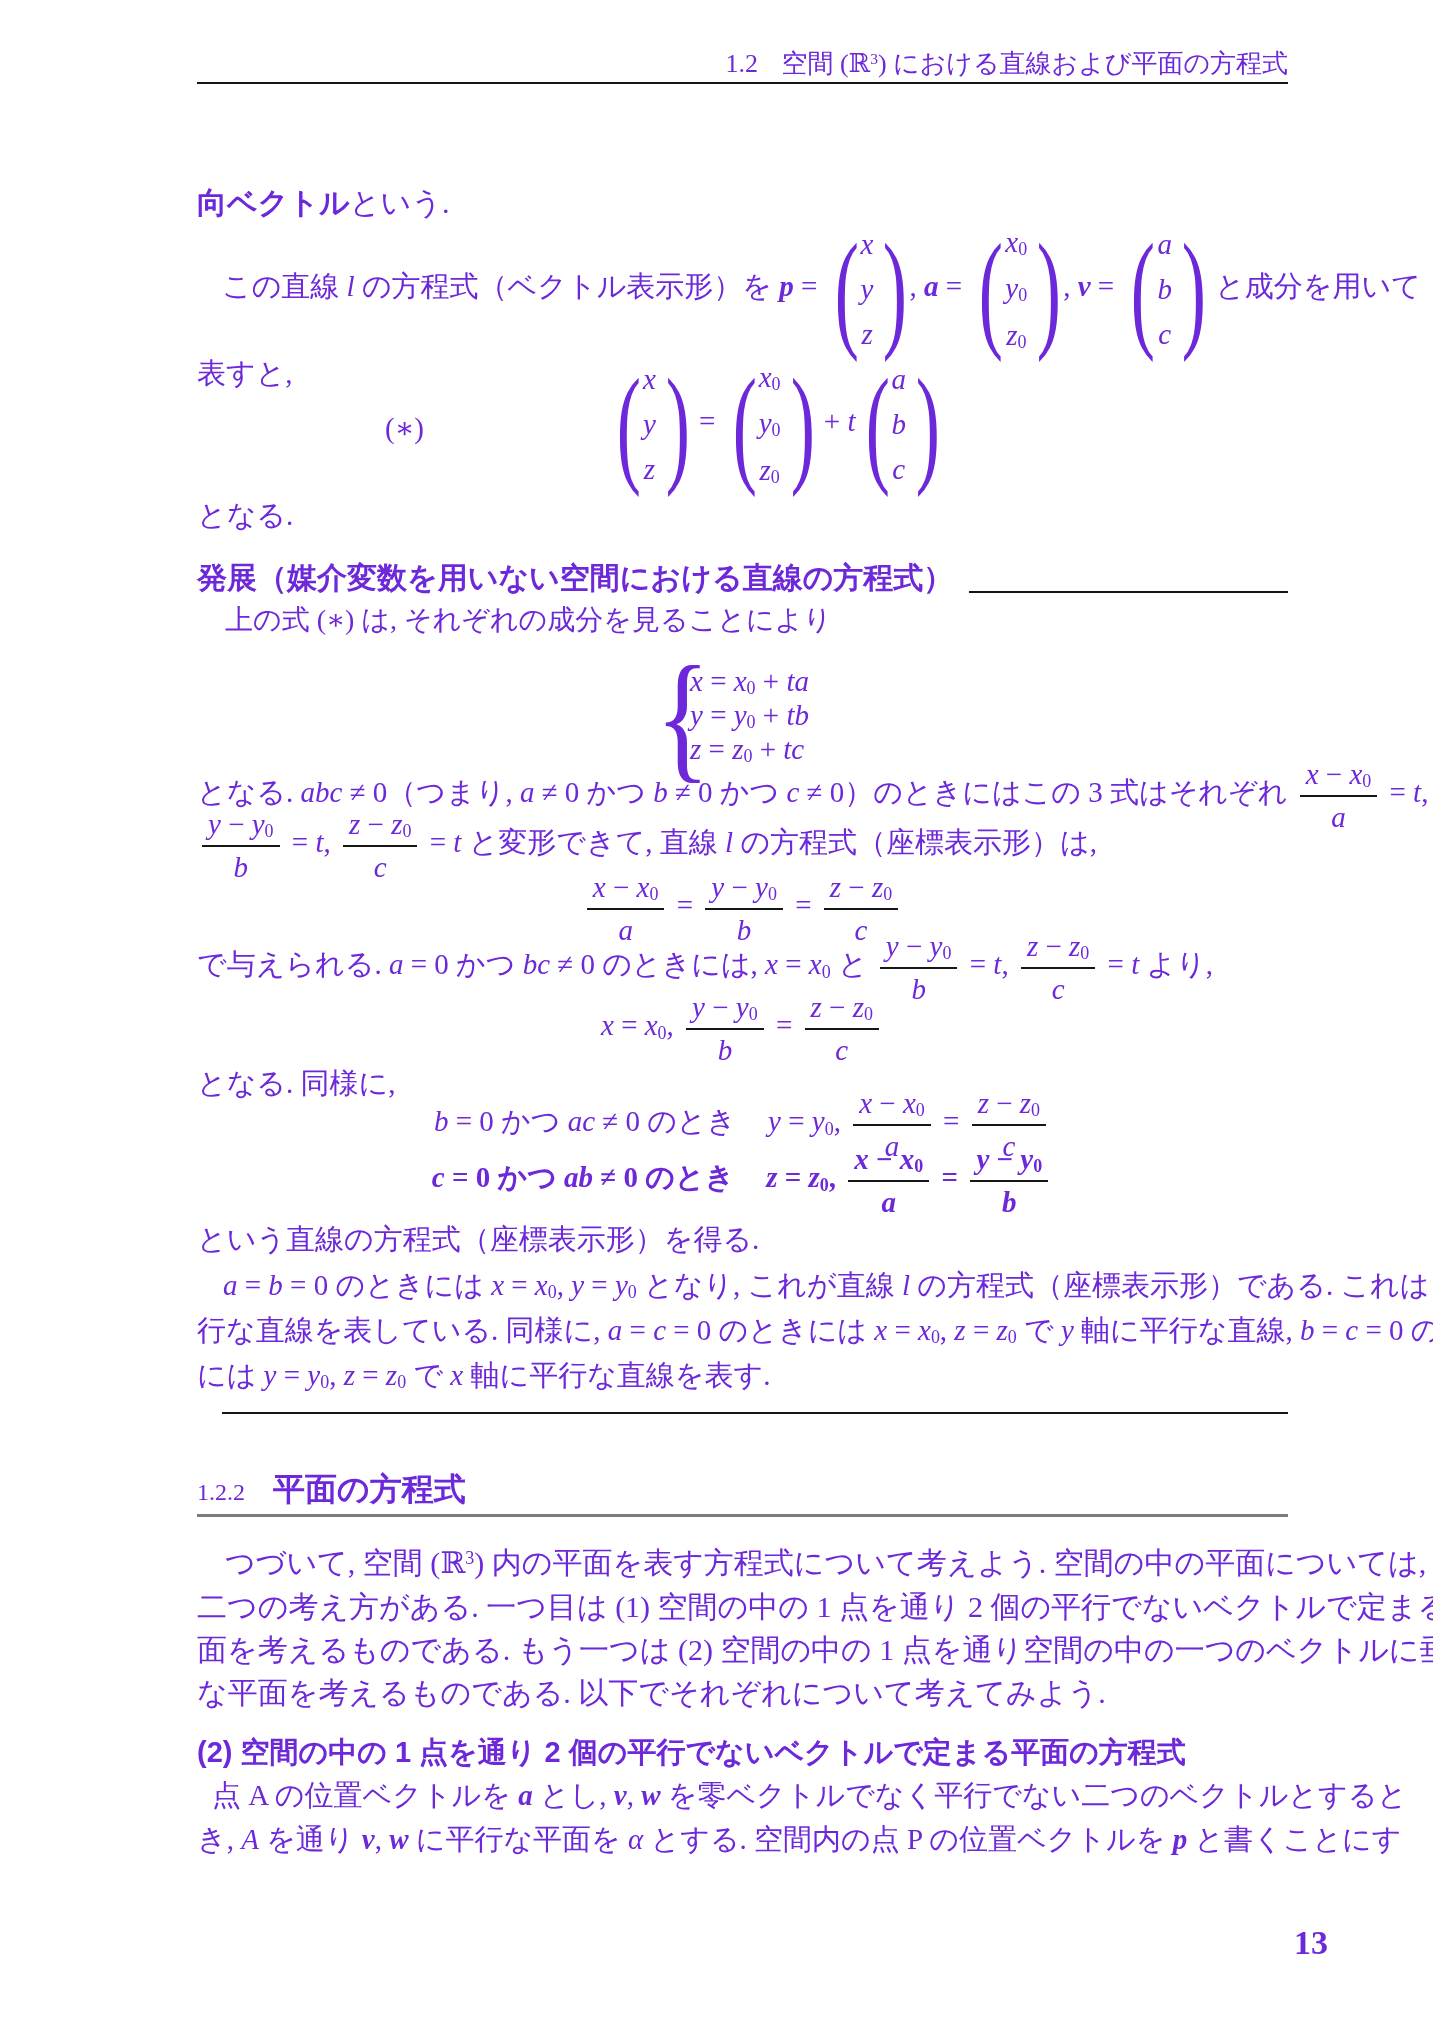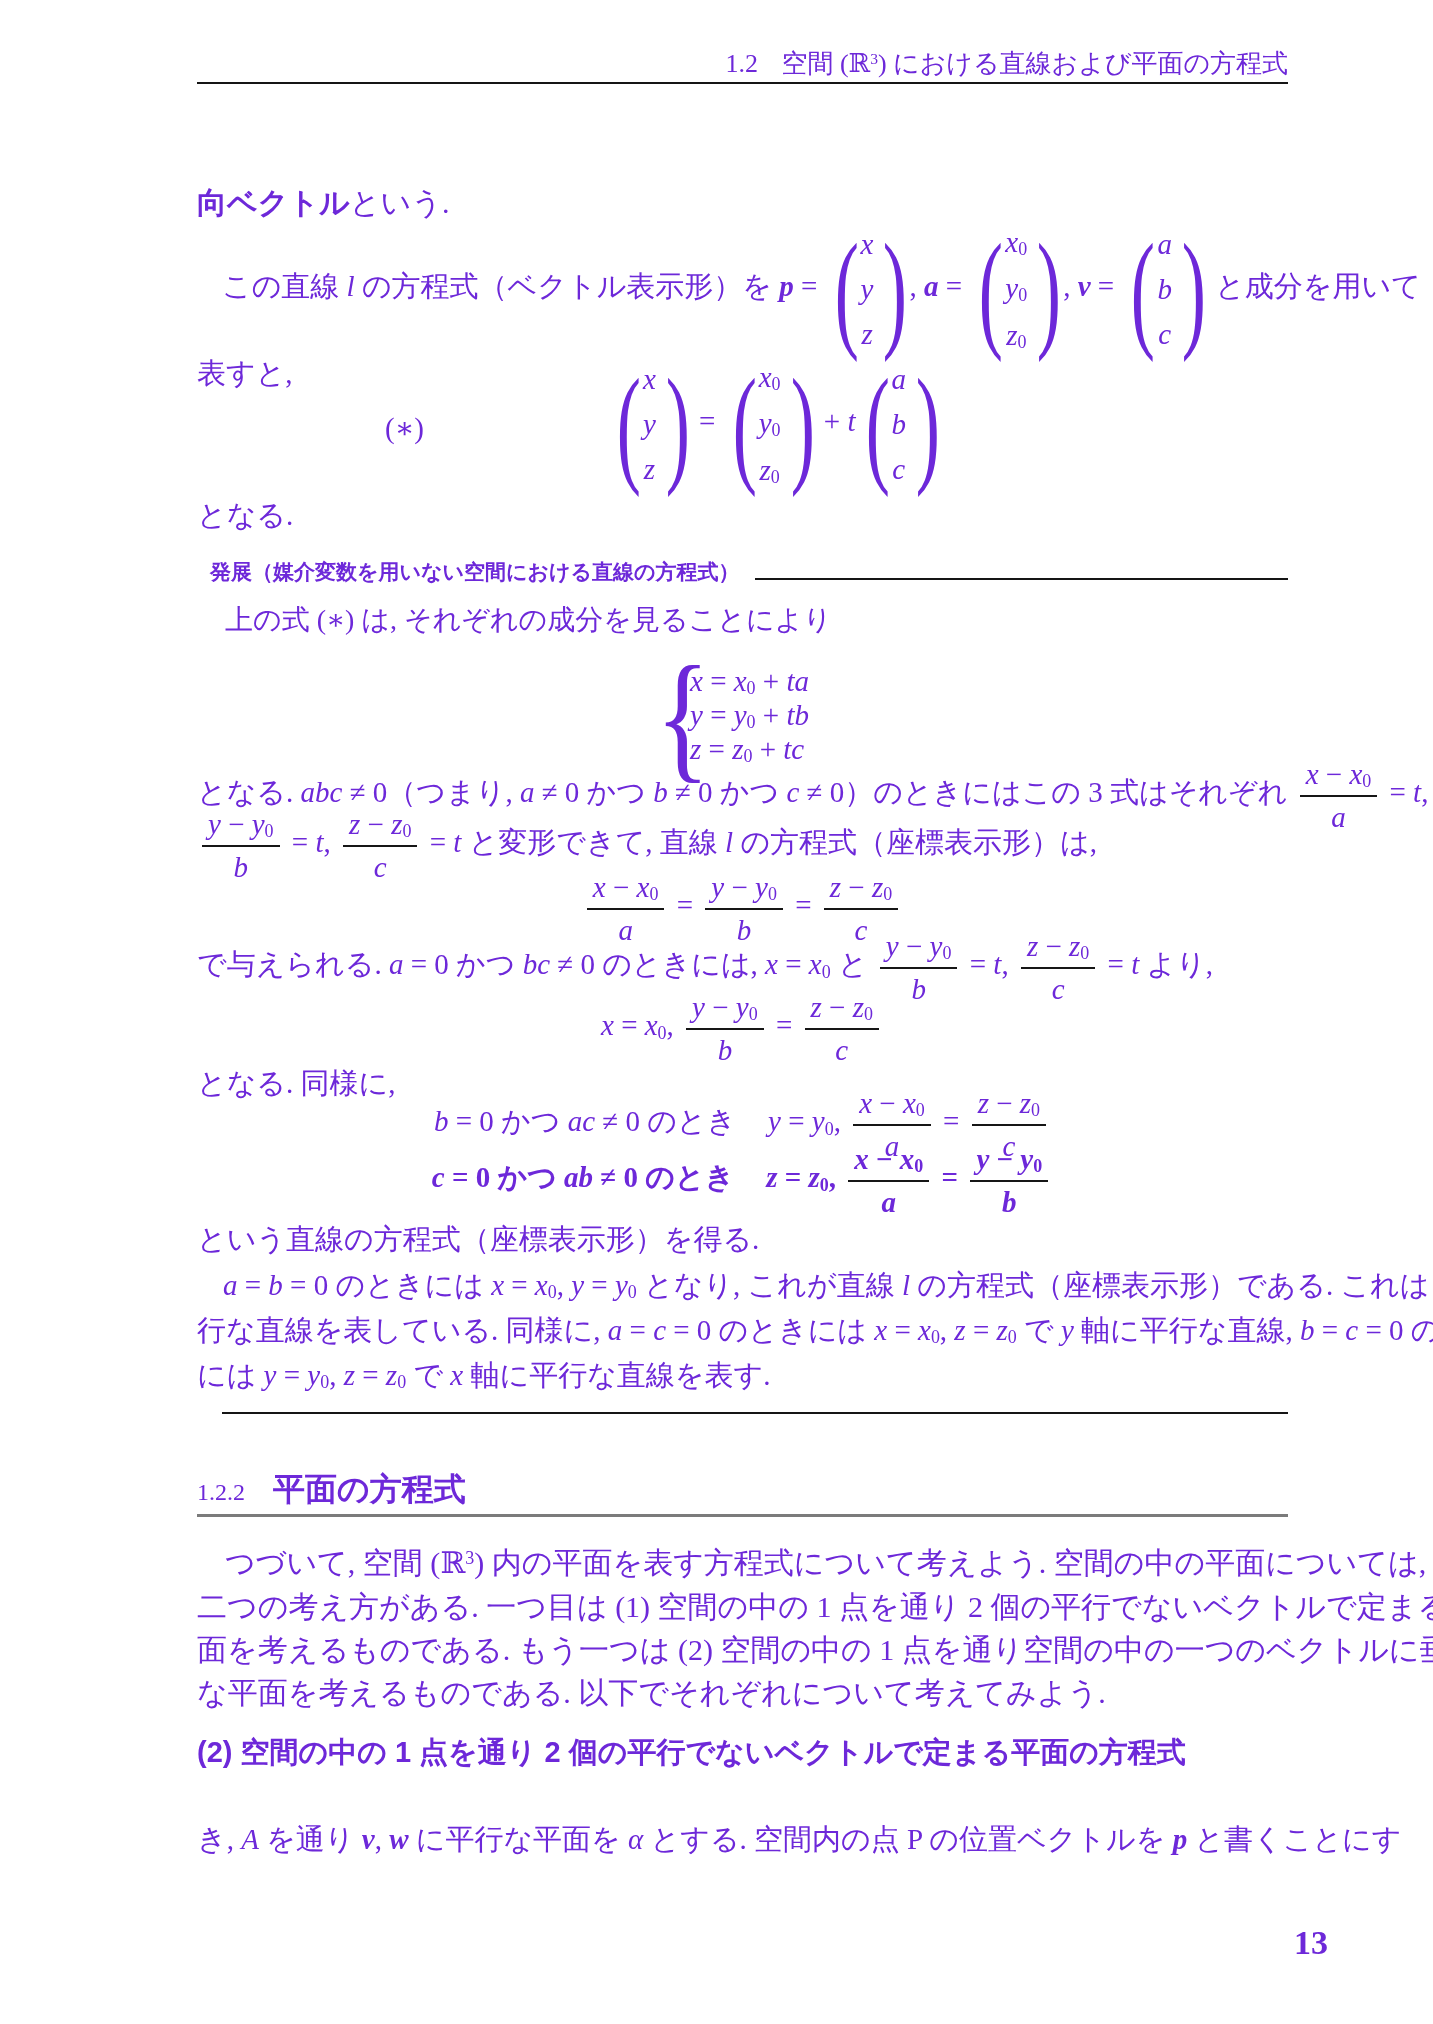--- a/index.html
+++ b/index.html
@@ -50,21 +50,21 @@
 
   #star-disp { position:absolute; top:350px; left:197px; width:1091px; height:150px;
                display:flex; align-items:center; justify-content:center; }
   #star-label { position:absolute; left:188px; top:61px; }
   #star-eq { position:relative; left:32px; white-space:nowrap; }
 
   #l-tonaru1 { top:496px; left:197px; }
 
   #hatten-row { position:absolute; top:558px; left:197px; width:1091px;
                 display:flex; align-items:flex-end; }
-  #hatten-title { font-size:21px; white-space:nowrap;margin-left:13px; }
+  #hatten-title { font-size:30px; white-space:nowrap; }
   #hatten-rowrule { flex:1; height:2px; background:#151515; margin:0 0 6px 16px; }
 
   #h-l1 { top:601px; left:225px; font-size:28px; }
 
   #cases { position:absolute; top:645px; left:652px; display:flex; align-items:center; }
   #cases .brace { font-size:142px; line-height:1; font-weight:300; display:inline-block;
                   width:34px; text-align:center; transform:scaleX(0.8); }
   #cases .crows { display:flex; flex-direction:column; margin-left:4px; }
   #cases .crow { white-space:nowrap; }
 
@@ -251,17 +251,18 @@
     <span class="gb" id="s222-title">平面の方程式</span>
   </div>
   <div class="grayrule" id="s222-rule"></div>
 
   <div class="tline" id="s2-l1"><span class="rm">つづいて, 空間 (ℝ</span><span class="sup2">3</span><span class="rm">) 内の平面を表す方程式について考えよう. 空間の中の平面については,</span></div>
   <div class="tline" id="s2-l2"><span class="rm">二つの考え方がある. 一つ目は (1) 空間の中の 1 点を通り 2 個の平行でないベクトルで定まる平</span></div>
   <div class="tline" id="s2-l3"><span class="rm">面を考えるものである. もう一つは (2) 空間の中の 1 点を通り空間の中の一つのベクトルに垂直</span></div>
   <div class="tline" id="s2-l4"><span class="rm">な平面を考えるものである. 以下でそれぞれについて考えてみよう.</span></div>
 
   <div class="tline gb" id="sub1-head">(2) 空間の中の 1 点を通り 2 個の平行でないベクトルで定まる平面の方程式</div>
+  <div class="tline" id="sub1-l1"><span class="rm">点 A の位置ベクトルを </span><span class="bit">a</span><span class="rm"> とし, </span><span class="bit">v</span><span class="rm">, </span><span class="bit">w</span><span class="rm"> を零ベクトルでなく平行でない二つのベクトルとすると</span></div>
   <div class="tline" id="sub1-l2"><span class="rm">き, </span><span class="it">A</span><span class="rm"> を通り </span><span class="bit">v</span><span class="rm">, </span><span class="bit">w</span><span class="rm"> に平行な平面を </span><span class="it">α</span><span class="rm"> とする. 空間内の点 P の位置ベクトルを </span><span class="bit">p</span><span class="rm"> と書くことにす</span></div>
 
   <div class="tline" id="pagenum">13</div>
 
 </div>
 
 </body></html>

